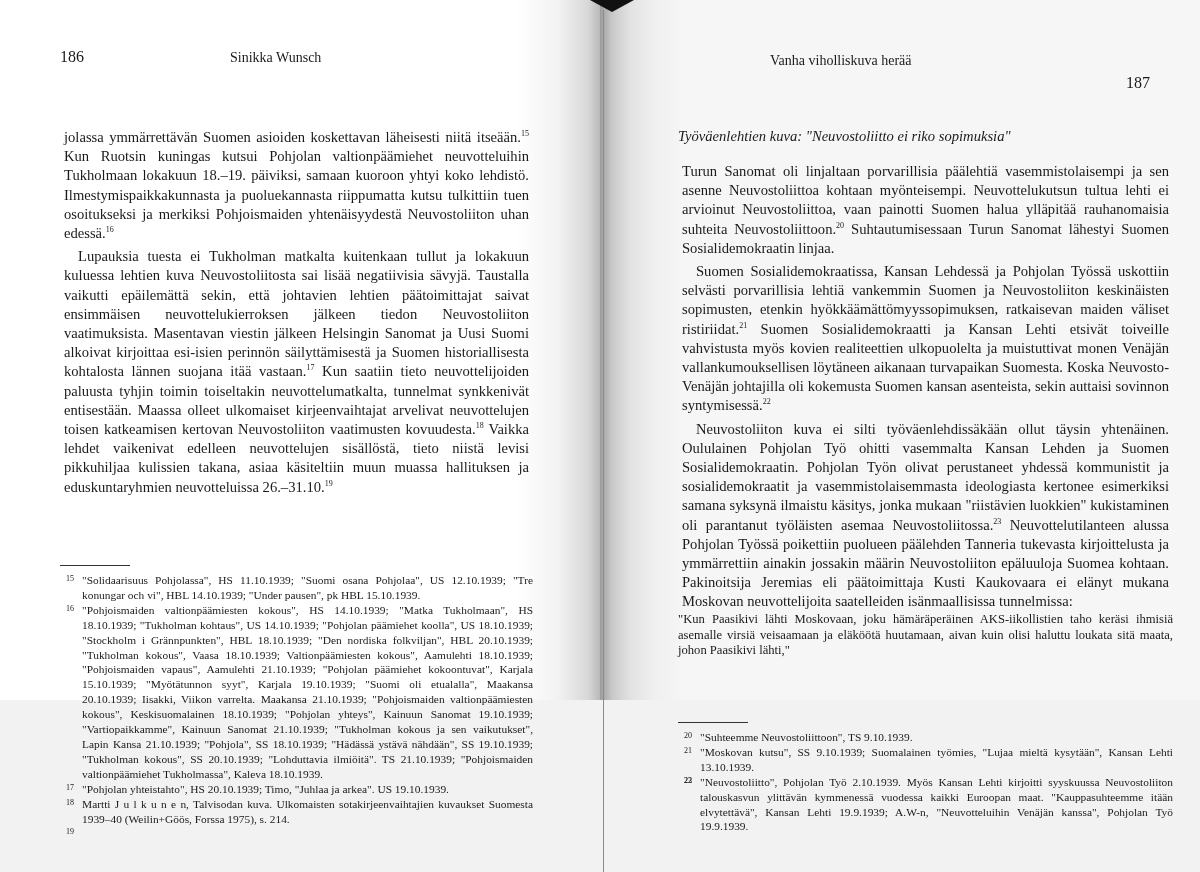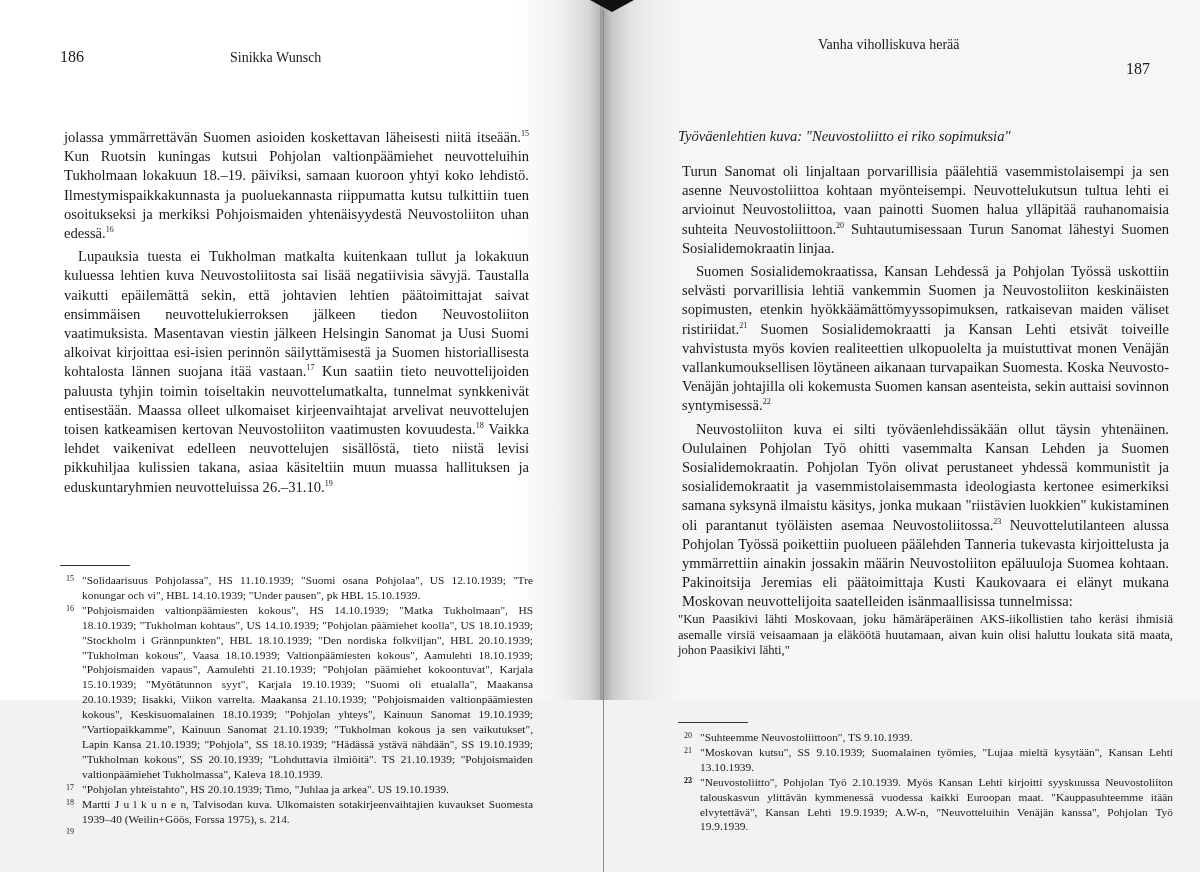--- a/index.html
+++ b/index.html
@@ -77,22 +77,22 @@
       <div class="fn-rule"></div>
       <div class="fn"><span class="fn-num">15</span><span>"Solidaarisuus Pohjolassa", HS 11.10.1939; "Suomi osana Pohjolaa", US 12.10.1939; "Tre konungar och vi", HBL 14.10.1939; "Under pausen", pk HBL 15.10.1939.</span></div>
       <div class="fn"><span class="fn-num">16</span><span>"Pohjoismaiden valtionpäämiesten kokous", HS 14.10.1939; "Matka Tukholmaan", HS 18.10.1939; "Tukholman kohtaus", US 14.10.1939; "Pohjolan päämiehet koolla", US 18.10.1939; "Stockholm i Grännpunkten", HBL 18.10.1939; "Den nordiska folkviljan", HBL 20.10.1939; "Tukholman kokous", Vaasa 18.10.1939; Valtionpäämiesten kokous", Aamulehti 18.10.1939; "Pohjoismaiden vapaus", Aamulehti 21.10.1939; "Pohjolan päämiehet kokoontuvat", Karjala 15.10.1939; "Myötätunnon syyt", Karjala 19.10.1939; "Suomi oli etualalla", Maakansa 20.10.1939; Iisakki, Viikon varrelta. Maakansa 21.10.1939; "Pohjoismaiden valtionpäämiesten kokous", Keskisuomalainen 18.10.1939; "Pohjolan yhteys", Kainuun Sanomat 19.10.1939; "Vartiopaikkamme", Kainuun Sanomat 21.10.1939; "Tukholman kokous ja sen vaikutukset", Lapin Kansa 21.10.1939; "Pohjola", SS 18.10.1939; "Hädässä ystävä nähdään", SS 19.10.1939; "Tukholman kokous", SS 20.10.1939; "Lohduttavia ilmiöitä". TS 21.10.1939; "Pohjoismaiden valtionpäämiehet Tukholmassa", Kaleva 18.10.1939.</span></div>
       <div class="fn"><span class="fn-num">17</span><span>"Pohjolan yhteistahto", HS 20.10.1939; Timo, "Juhlaa ja arkea". US 19.10.1939.</span></div>
       <div class="fn"><span class="fn-num">18</span><span>Martti J u l k u n e n, Talvisodan kuva. Ulkomaisten sotakirjeenvaihtajien kuvaukset Suomesta 1939–40 (Weilin+Göös, Forssa 1975), s. 214.</span></div>
       <div class="fn"><span class="fn-num">19</span></div>
     </div>
   </div>
 
   <div class="page page-right">
-    <div class="running-head" style="left:170px; top:37px;margin-left:48px;">Vanha viholliskuva herää</div>
-    <div class="page-num" style="left:526px; top:60px;">187</div>
+    <div class="running-head" style="left:170px; top:53px;">Vanha viholliskuva herää</div>
+    <div class="page-num" style="left:526px; top:74px;">187</div>
   </div>
 
   <div class="gutter-line"></div>
   <div class="top-notch"></div>
 
   <div class="section-heading R" style="top:128px;">Työväenlehtien kuva: "Neuvostoliitto ei riko sopimuksia"</div>
 
   <div class="body-text R" style="top:158px;">
     <p><span>Turun Sanomat oli linjaltaan porvarillisia päälehtiä vasemmistolaisempi ja sen asenne Neuvostoliittoa kohtaan myönteisempi. Neuvottelukutsun tultua lehti ei arvioinut Neuvostoliittoa, vaan painotti Suomen halua ylläpitää rauhanomaisia suhteita Neuvostoliittoon.</span><sup>20</sup><span> Suhtautumisessaan Turun Sanomat lähestyi Suomen Sosialidemokraatin linjaa.</span></p>
     <p class="indent"><span>Suomen Sosialidemokraatissa, Kansan Lehdessä ja Pohjolan Työssä uskottiin selvästi porvarillisia lehtiä vankemmin Suomen ja Neuvostoliiton keskinäisten sopimusten, etenkin hyökkäämättömyyssopimuksen, ratkaisevan maiden väliset ristiriidat.</span><sup>21</sup><span> Suomen Sosialidemokraatti ja Kansan Lehti etsivät toiveille vahvistusta myös kovien realiteettien ulkopuolelta ja muistuttivat monen Venäjän vallankumouksellisen löytäneen aikanaan turvapaikan Suomesta. Koska Neuvosto-Venäjän johtajilla oli kokemusta Suomen kansan asenteista, sekin auttaisi sovinnon syntymisessä.</span><sup>22</sup></p>

